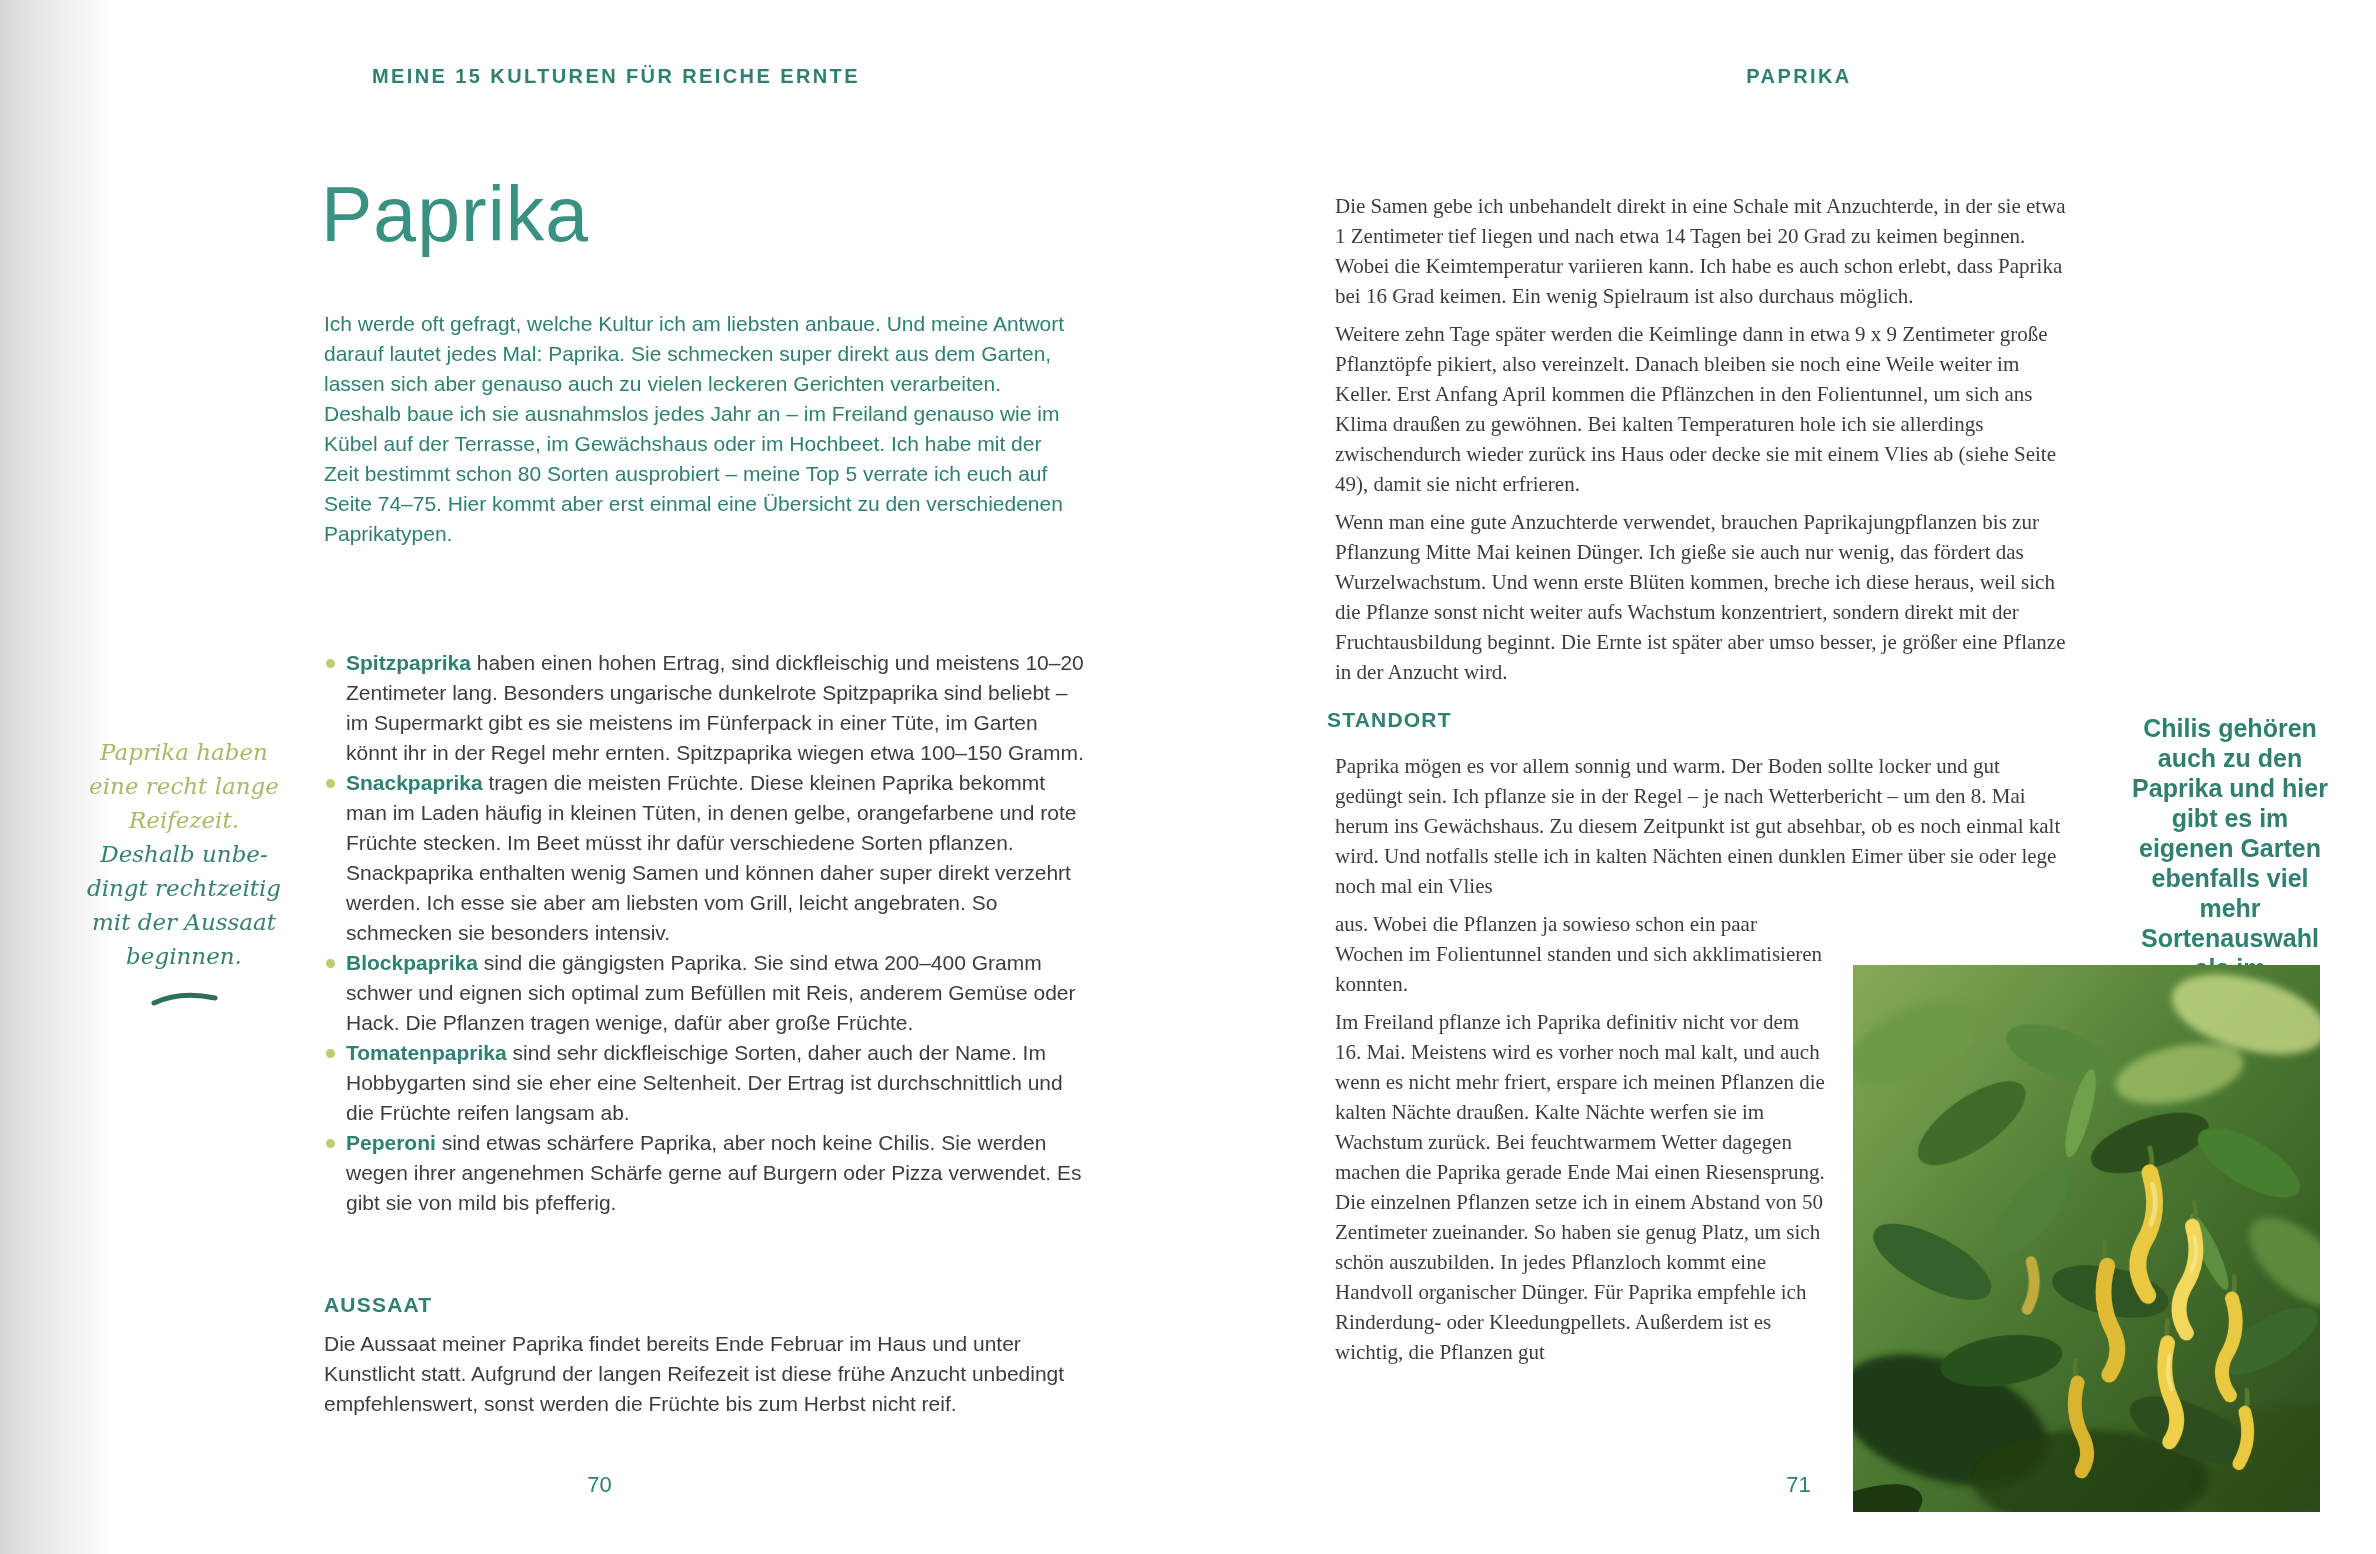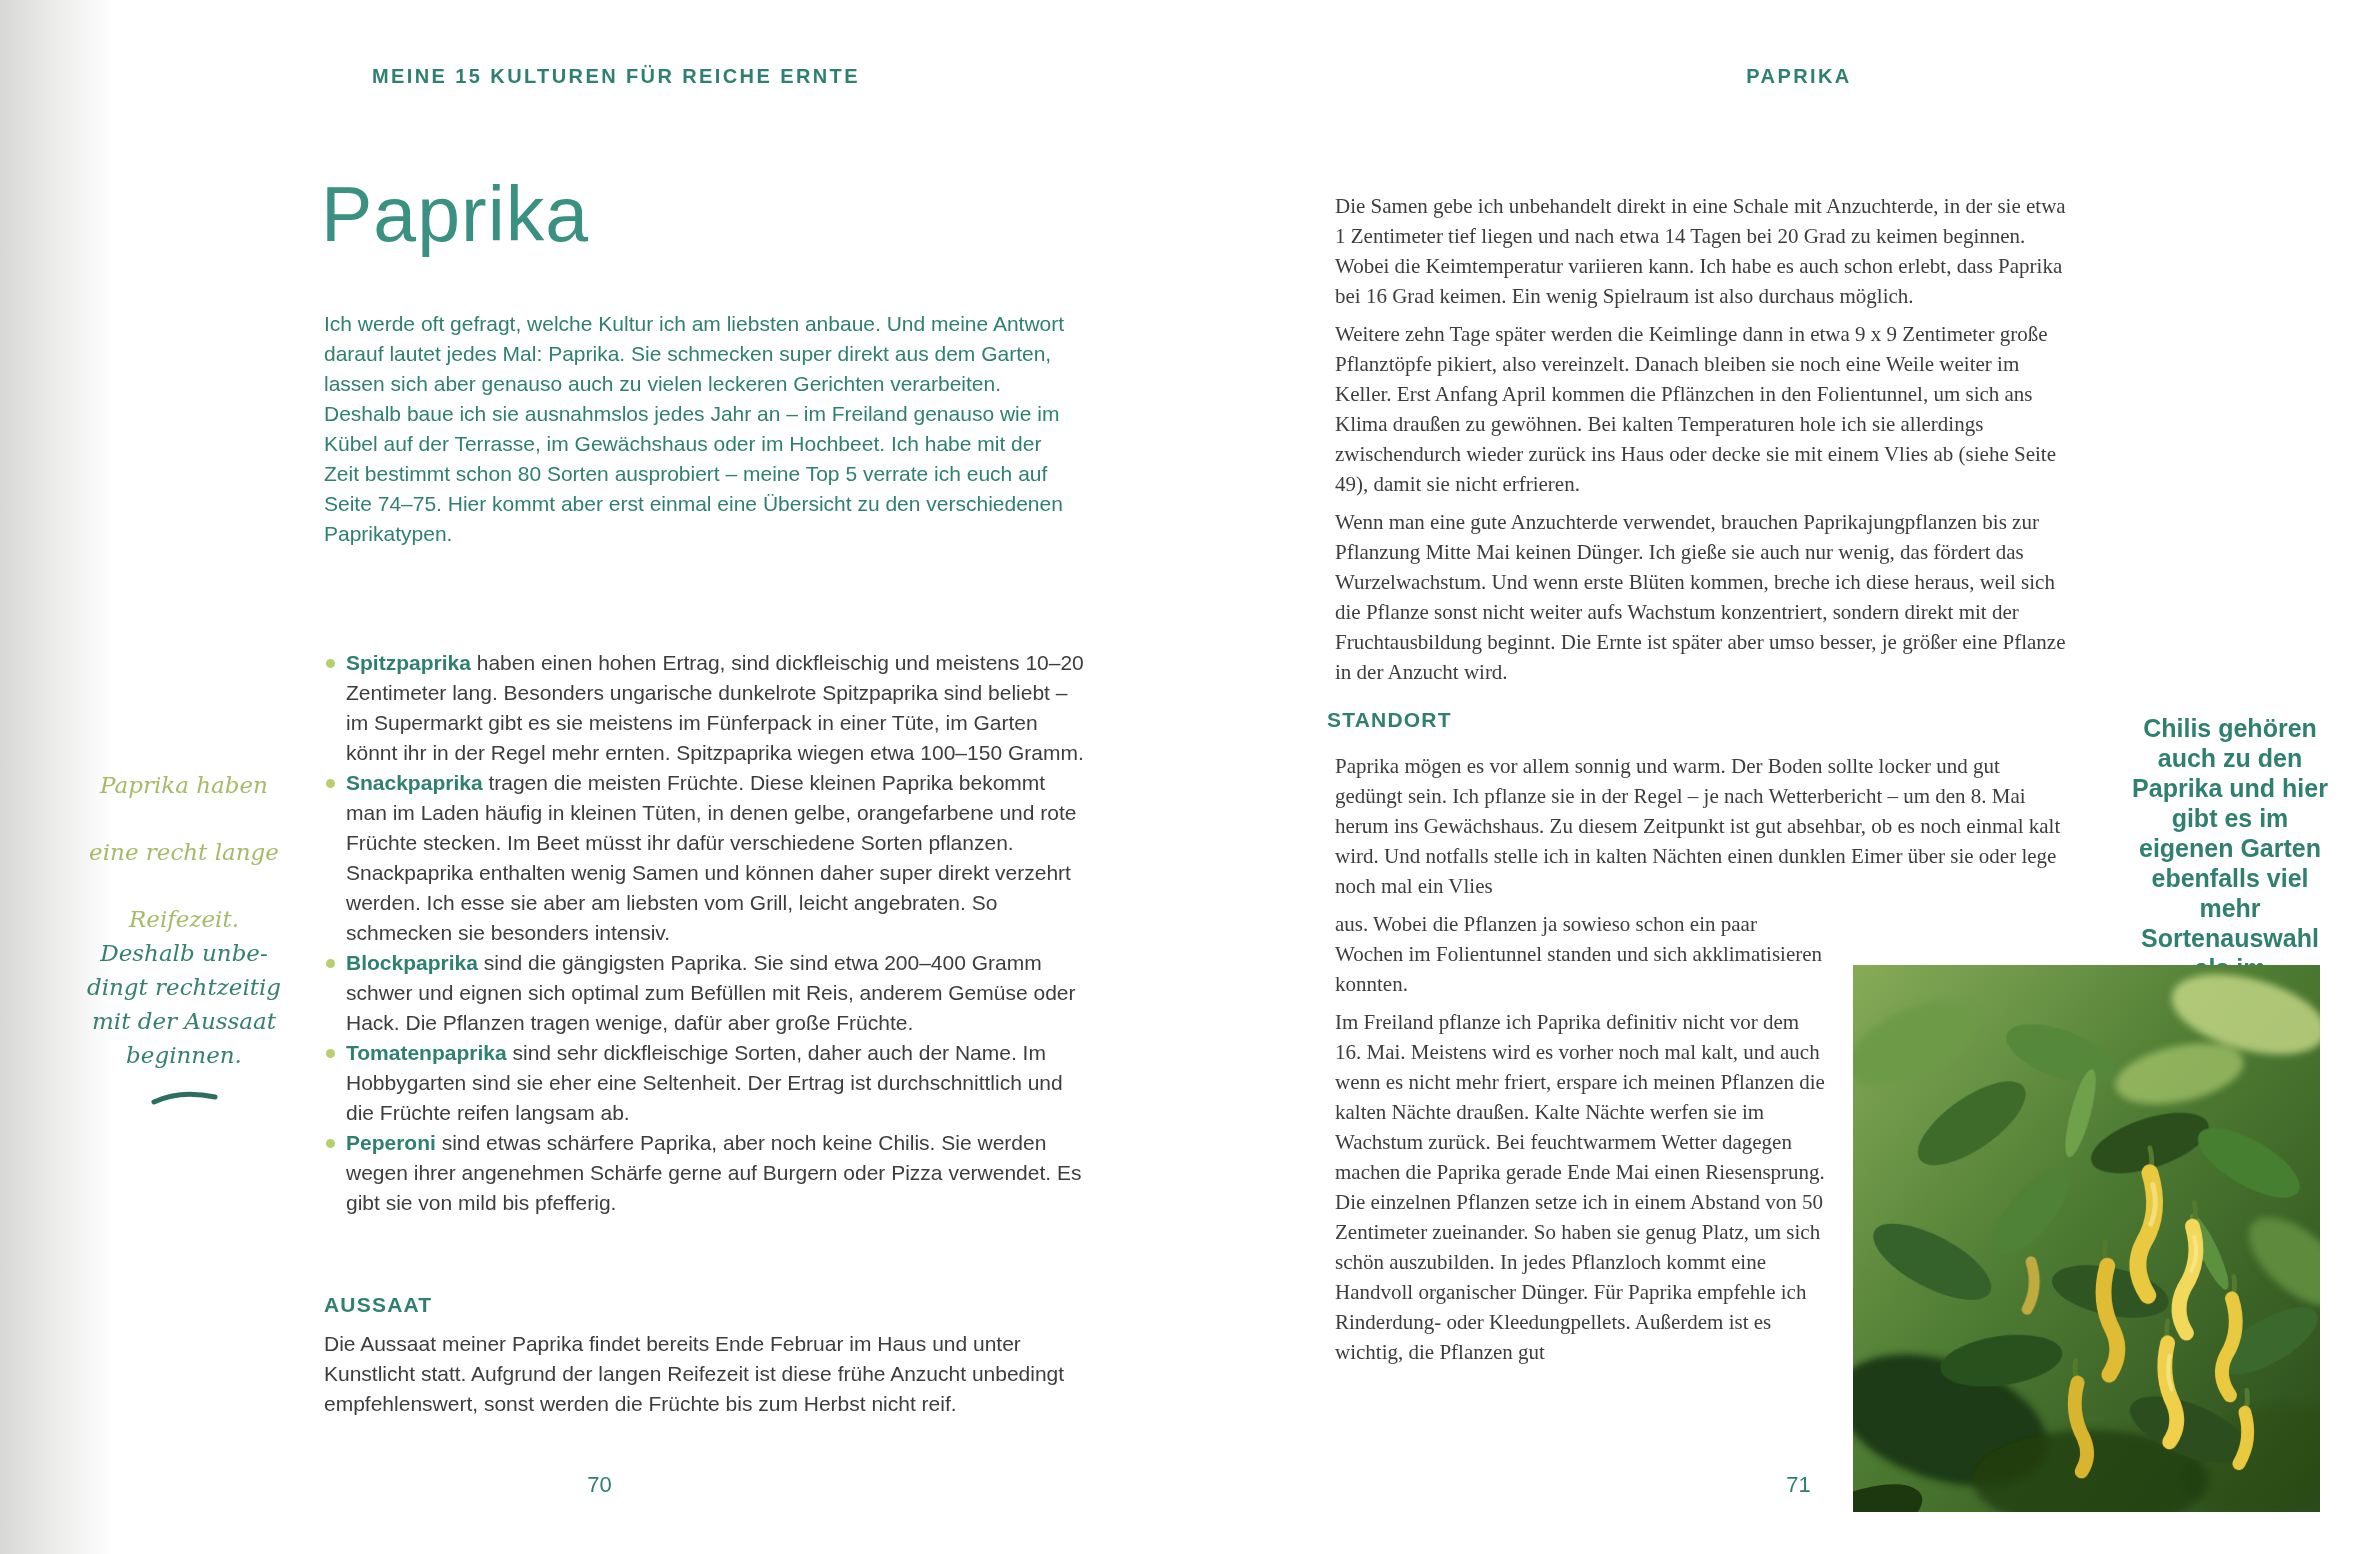--- a/index.html
+++ b/index.html
@@ -32,21 +32,21 @@
   .term{color:var(--accent);font-weight:700;}
   .sec-head{position:absolute;font-size:21px;font-weight:700;letter-spacing:1.2px;color:var(--accent);}
   .aussaat-head{left:324px;top:1293px;}
   .aussaat-text{position:absolute;left:324px;top:1329px;width:754px;font-size:21px;line-height:30px;}
   .pagenum{position:absolute;font-size:22px;color:var(--accent);width:119px;text-align:center;}
   .pagenum-left{left:540px;top:1472px;}
   .pagenum-right{left:1739px;top:1472px;}
   
   .hand-note{position:absolute;left:65px;top:735px;width:238px;text-align:center;
     font-family:"DejaVu Serif", serif;font-style:italic;font-size:23px;line-height:34px;}
-  .hand-light{color:var(--hand-light);margin-top:33px;}
+  .hand-light{color:var(--hand-light);}
   .hand-dark{color:var(--hand-dark);}
   .flourish{margin-top:10px;}
   
   .rcol{position:absolute;left:1327px;top:183px;width:748px;font-size:21px;line-height:30px;}
   .rcol p{margin:8px;font-family:Liberation Serif, serif;}
   .standort-head{margin-top:18px;margin-bottom:16px;font-size:21px;font-weight:700;
     letter-spacing:1.2px;color:var(--accent);}
   .narrow{width:495px;}
   .chili-note{position:absolute;left:2129px;top:713px;width:202px;text-align:center;
     font-size:25px;line-height:30px;color:var(--accent);font-weight:bold;}

